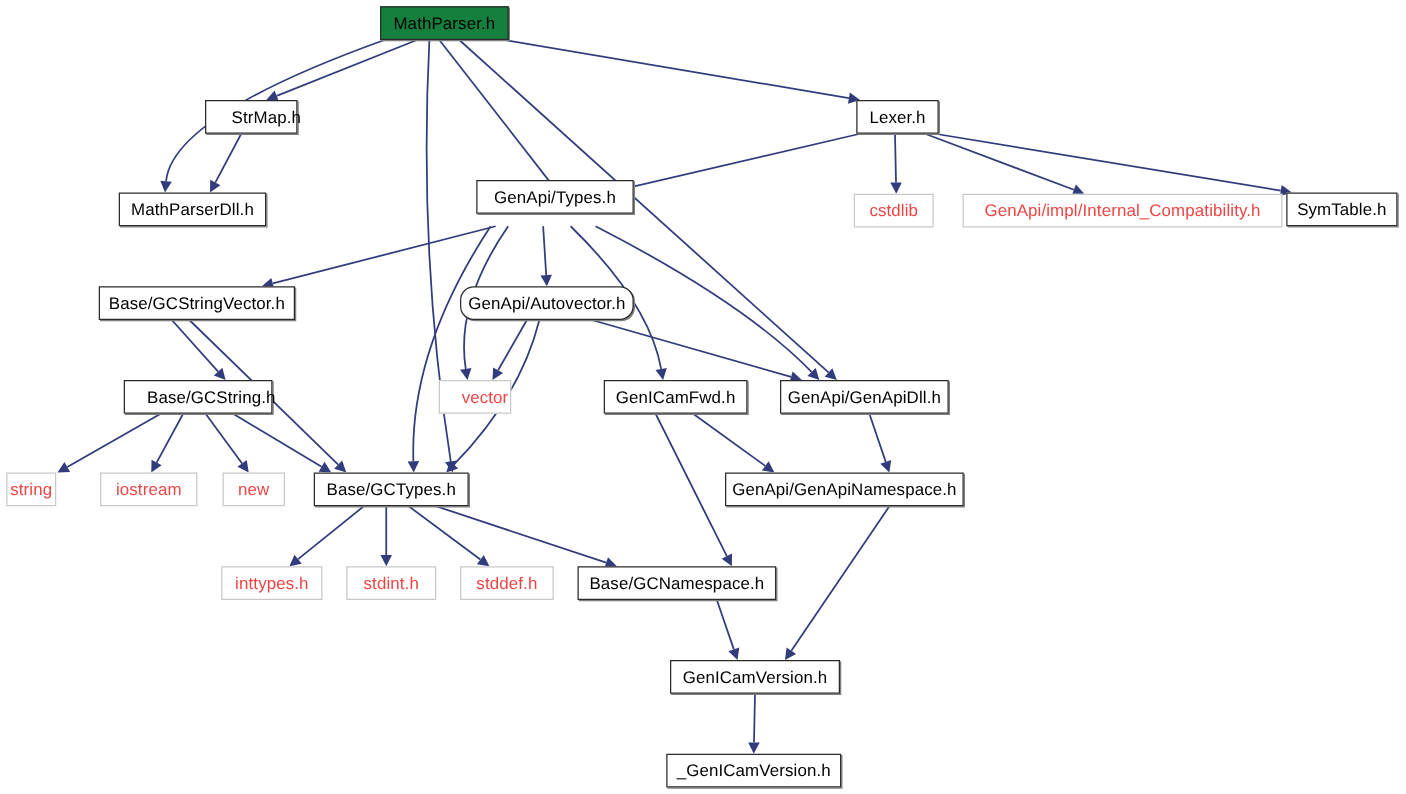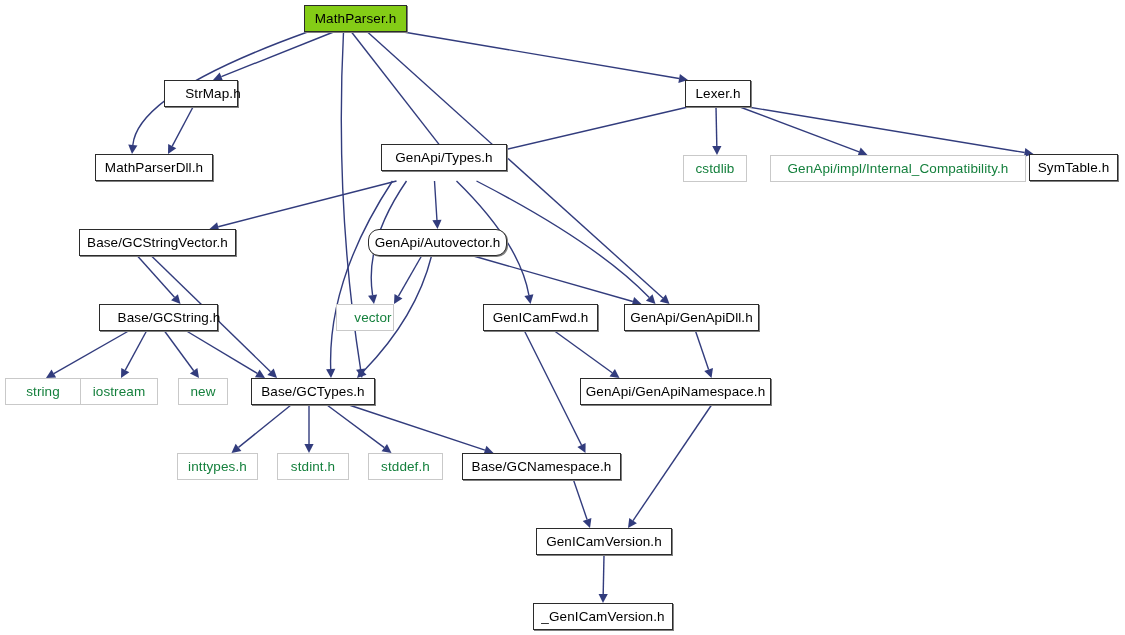--- a/index.html
+++ b/index.html
@@ -39,26 +39,26 @@
     z-index: 5;
   }
   
   .node.kind-project {
     border: 1.6px solid #2b2b2b;
     box-shadow: 1px 1px 0 0 #808080;
   }
   
   .node.kind-system {
     border: 1px solid #c9c9c9;
-    color: #15803d;
+    color: #ef4444;
   }
   
   .node.kind-root {
     border: 1.6px solid #2b2b2b;
-    background: #84cc16;
+    background: #15803d;
     box-shadow: 1px 1px 0 0 #808080;
   }
   .node .label {
     padding: 0 7px;
   }
 </style>
 </head>
 <body>
 
 <div id="canvas">
@@ -163,30 +163,30 @@
       </div>
       <div class="node kind-project" style="left: 79px; top: 229px; width: 157px;">
         <span class="label">Base/GCStringVector.h</span>
       </div>
       <div class="node kind-project" style="left: 368px; top: 229px; width: 139px; border-radius: 11px;">
         <span class="label">GenApi/Autovector.h</span>
       </div>
       <div class="node kind-project" style="left: 99px; top: 304px; width: 119px; padding-left: 21px;">
         <span class="label">Base/GCString.h</span>
       </div>
-      <div class="node kind-system" style="left: 336px; top: 304px; width: 58px; padding-left: 16px;">
+      <div class="node kind-system" style="left: 351px; top: 304px; width: 58px; padding-left: 16px;">
         <span class="label">vector</span>
       </div>
       <div class="node kind-project" style="left: 483px; top: 304px; width: 115px;">
         <span class="label">GenICamFwd.h</span>
       </div>
       <div class="node kind-project" style="left: 624px; top: 304px; width: 135px;">
         <span class="label">GenApi/GenApiDll.h</span>
       </div>
-      <div class="node kind-system" style="left: 5px; top: 378px; width: 76px;">
+      <div class="node kind-system" style="left: 5px; top: 378px; width: 40px;">
         <span class="label">string</span>
       </div>
       <div class="node kind-system" style="left: 80px; top: 378px; width: 78px;">
         <span class="label">iostream</span>
       </div>
       <div class="node kind-system" style="left: 178px; top: 378px; width: 50px;">
         <span class="label">new</span>
       </div>
       <div class="node kind-project" style="left: 251px; top: 378px; width: 124px;">
         <span class="label">Base/GCTypes.h</span>

